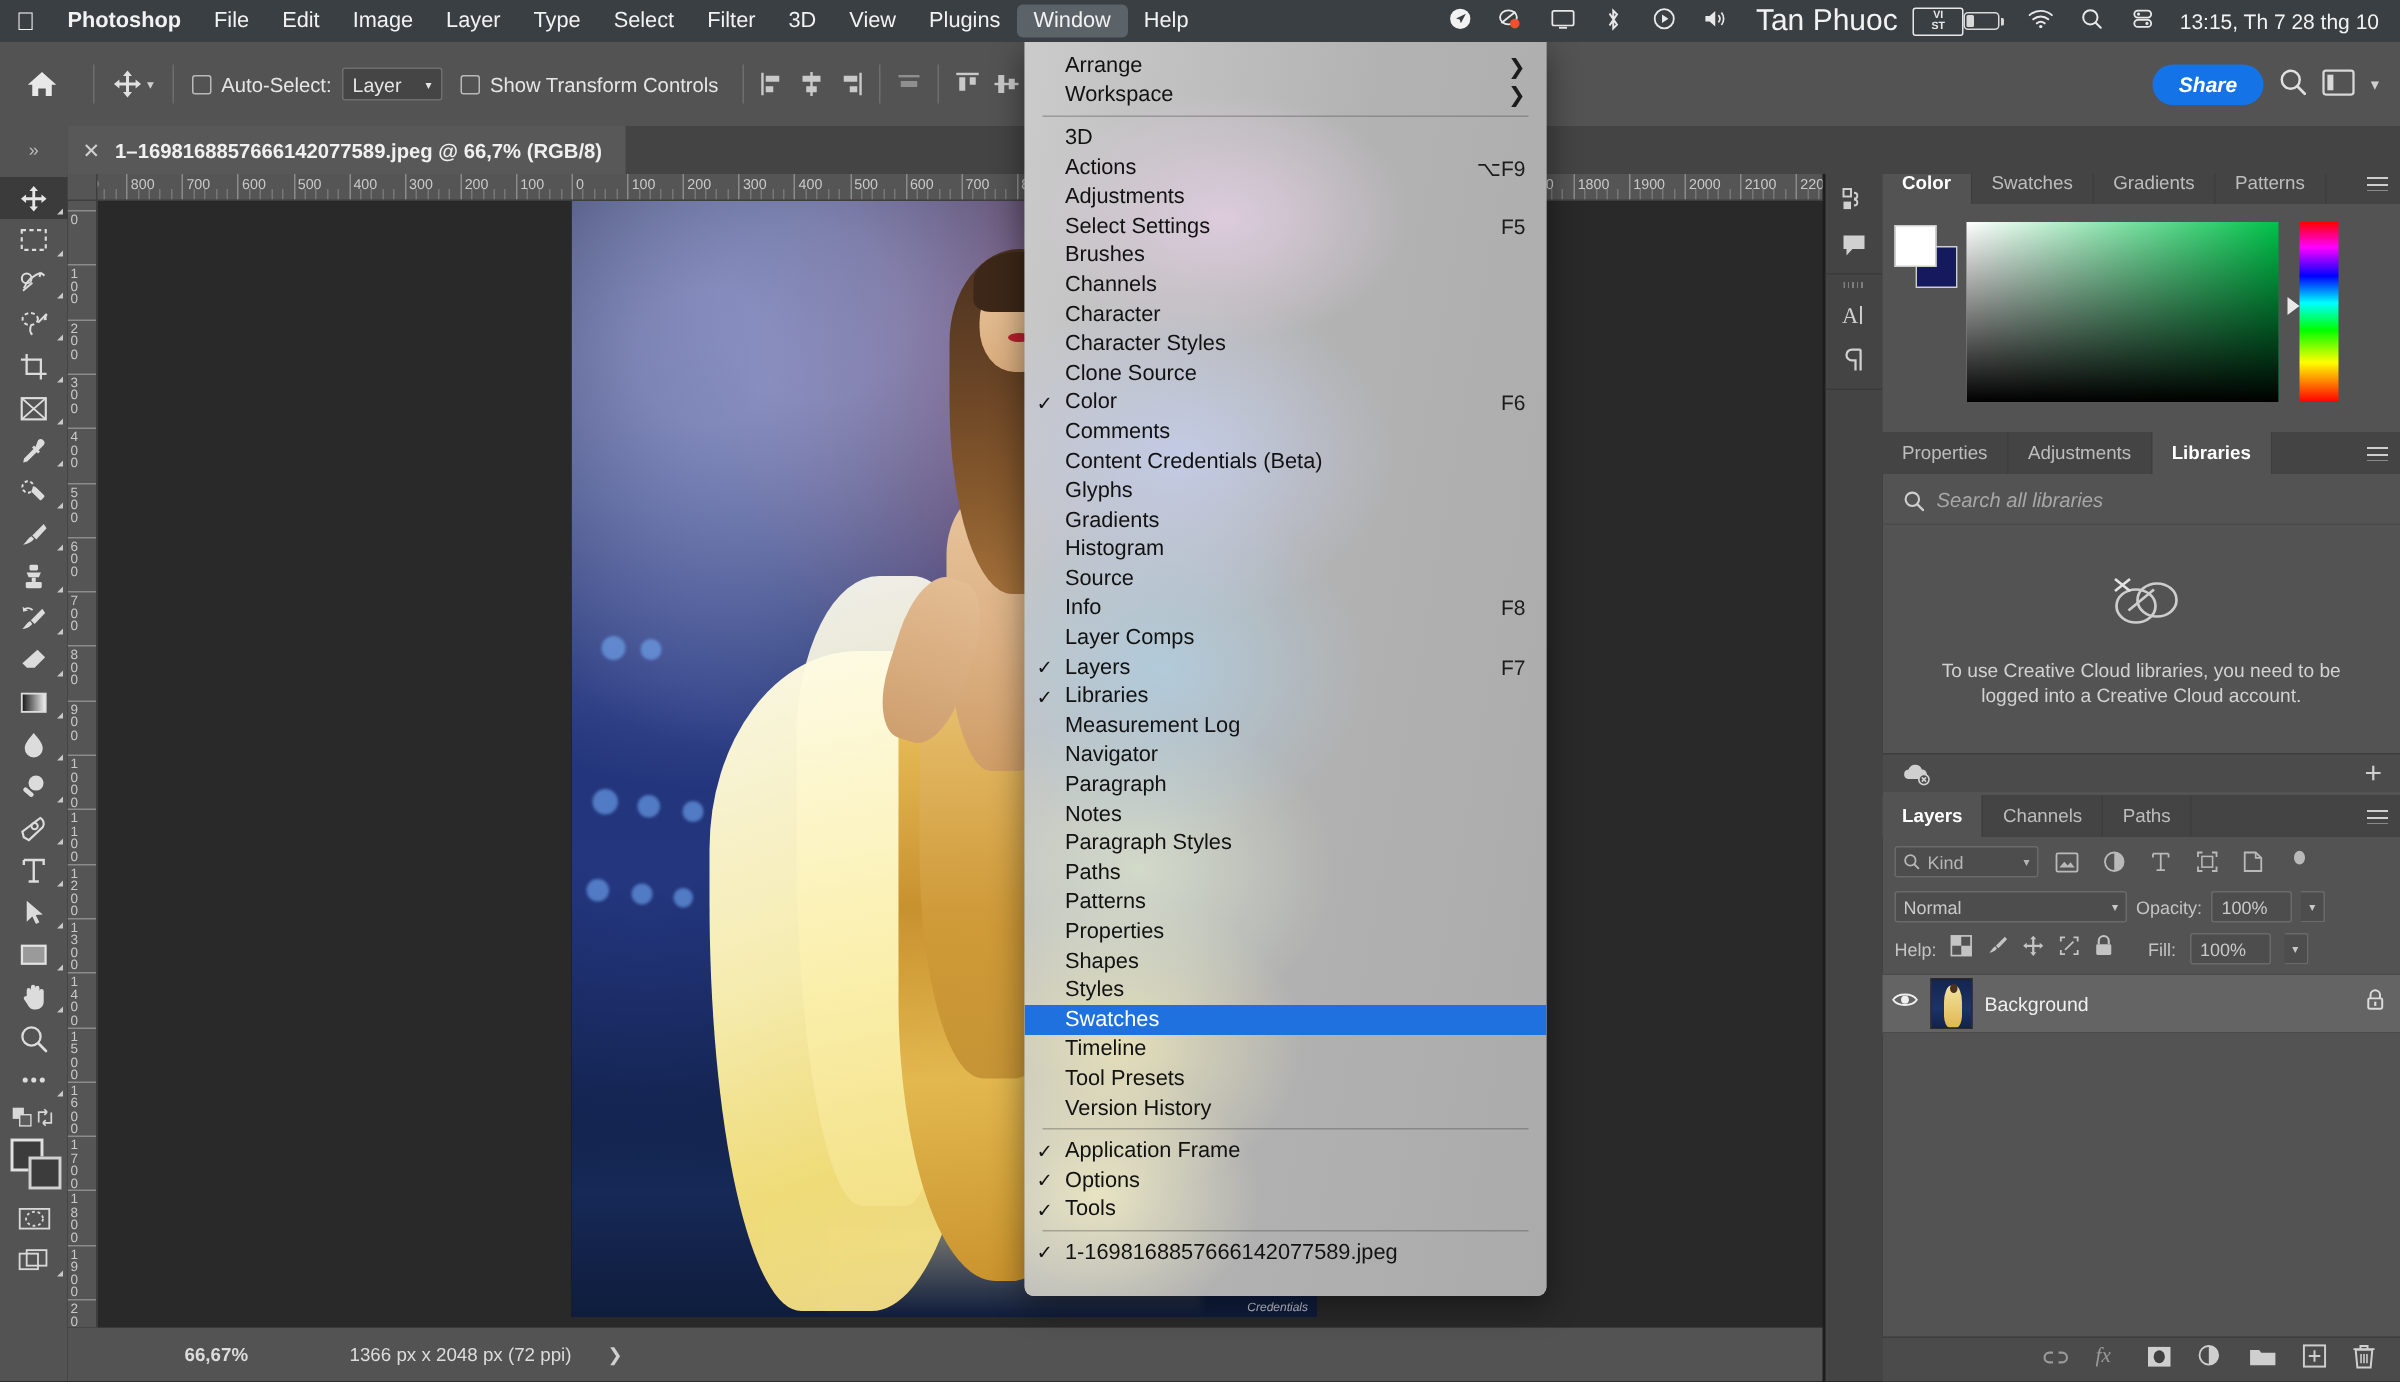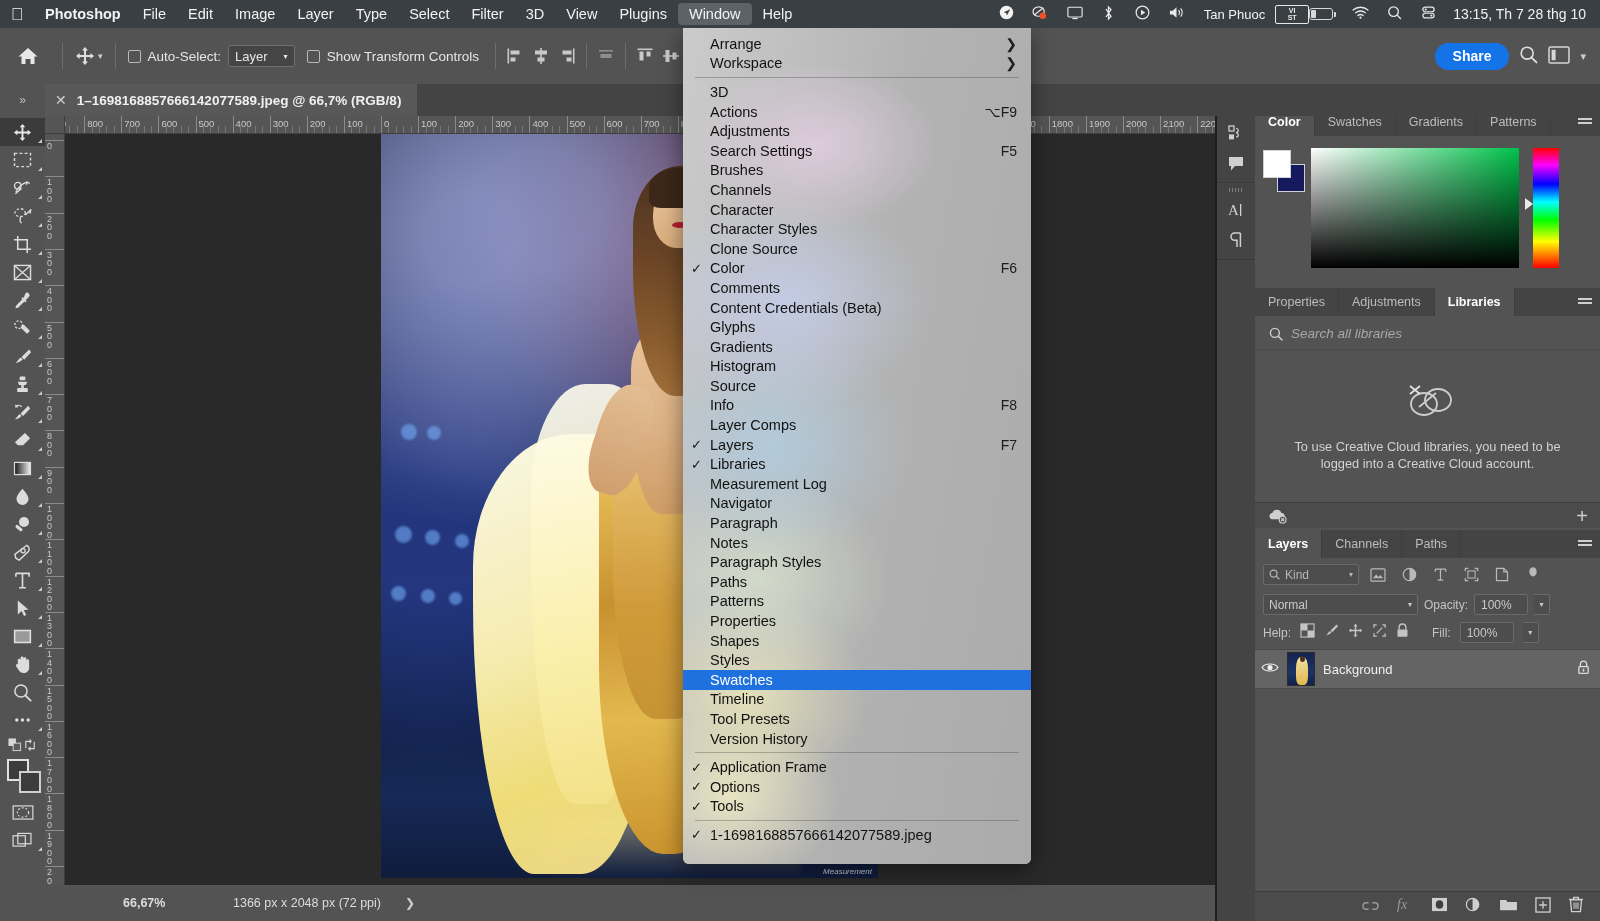--- a/index.html
+++ b/index.html
@@ -17,21 +17,21 @@
     background:#3a3f44; display:flex; align-items:center;
     color:#f2f2f2; font-size:14px; z-index:60;
   }
   .apple-logo{ width:34px; text-align:center; font-size:17px; line-height:1; }
   .mm{ padding:3px 11px; font-size:14.5px; white-space:nowrap; border-radius:4px; }
   .mm.bold{ font-weight:bold; }
   .mm.active{ background:#5c6368; }
   .macbar-right{ margin-left:auto; display:flex; align-items:center; gap:0; padding-right:10px;}
   .sysicon{ width:34px; text-align:center; font-size:14px; color:#e8e8e8; position:relative; }
   .clock{ font-size:14px; padding-left:8px; padding-right:4px; white-space:nowrap;}
-  .uname{ font-size:13px; padding:0 10px; white-space:nowrap;}
+  .uname{ font-size:20px; padding:0 10px; white-space:nowrap;}
   .vist{ border:1.4px solid #e8e8e8; border-radius:2px; font-size:7px; line-height:7.5px;
          padding:1px 2px; text-align:center; font-weight:bold; letter-spacing:0px;}
   .batt{ width:24px; height:12px; border:1.4px solid #d8d8d8; border-radius:3px; position:relative;}
   .batt:after{ content:''; position:absolute; right:-3.5px; top:3px; width:2px;height:5px;
                background:#d8d8d8; border-radius:0 1px 1px 0;}
   .batt i{ position:absolute; left:1px; top:1px; bottom:1px; width:5px; background:#d8d8d8; border-radius:1px;}
 
   
   .optbar{
     position:absolute; top:28px; left:0; width:1600px; height:56px;
@@ -44,21 +44,21 @@
   .chk{ width:13px;height:13px;border:1.3px solid #b9b9b9;border-radius:2px;display:inline-block;}
   .opt-lbl{ padding:0 4px; font-size:13.5px;}
   .selbox{
     background:#454545; border:1px solid #6f6f6f; border-radius:2px;
     height:22px; padding:0 6px; display:flex;align-items:center; gap:16px;
     font-size:13px; color:#e6e6e6;
   }
   .align-ico{ width:26px;height:26px; display:flex;align-items:center;justify-content:center;}
   .share-btn{
     background:#1473e6; color:#fff; border-radius:15px; height:27px;
-    padding:0 18px; display:flex; align-items:center; font-size:14px; font-weight:bold;
+    padding:0 18px; display:flex; align-items:center; font-size:14px; font-weight:bold;font-style:italic;
   }
   .optbar-right{ margin-left:auto; display:flex; align-items:center; gap:10px; padding-right:14px;}
 
   
   .tabstrip{
     position:absolute; top:84px; left:0; width:1600px; height:32px;
     background:#444; z-index:18;
   }
   .collapse-arrows{
     position:absolute;left:0;top:84px;width:45px;height:32px;background:#535353;
@@ -912,21 +912,21 @@
       <div class="ph-cape2"></div>
       <div class="ph-gown"></div>
       <div class="ph-gown2"></div>
       <div class="ph-torso"></div>
       <div class="ph-arm" style="left:214px;top:250px;width:52px;height:112px;transform:rotate(18deg);"></div>
       <div class="ph-arm" style="left:320px;top:250px;width:46px;height:112px;transform:rotate(-18deg);"></div>
       <div class="ph-hair"></div>
       <div class="ph-head"></div>
       <div class="ph-hair2"></div>
       <div class="ph-lip"></div>
-      <div class="ph-wm">Measurement</div>
+      <div class="ph-wm">Credentials</div>
     </div>
   </div>
 
   <div class="statusbar">
     <span class="st-zoom">66,67%</span>
     <span class="st-size">1366 px x 2048 px (72 ppi)</span>
     <span class="st-arrow">❯</span>
   </div>
 
   <div class="dock-collapse">«</div>
@@ -1209,21 +1209,21 @@
           <span>3D</span>
         </div>
         <div class="wm-item">
           <span>Actions</span>
           <span class="sub">⌥F9</span>
         </div>
         <div class="wm-item">
           <span>Adjustments</span>
         </div>
         <div class="wm-item">
-          <span>Search Settings</span>
+          <span>Select Settings</span>
           <span class="sub">F5</span>
         </div>
         <div class="wm-item">
           <span>Brushes</span>
         </div>
         <div class="wm-item">
           <span>Channels</span>
         </div>
         <div class="wm-item">
           <span>Character</span>

